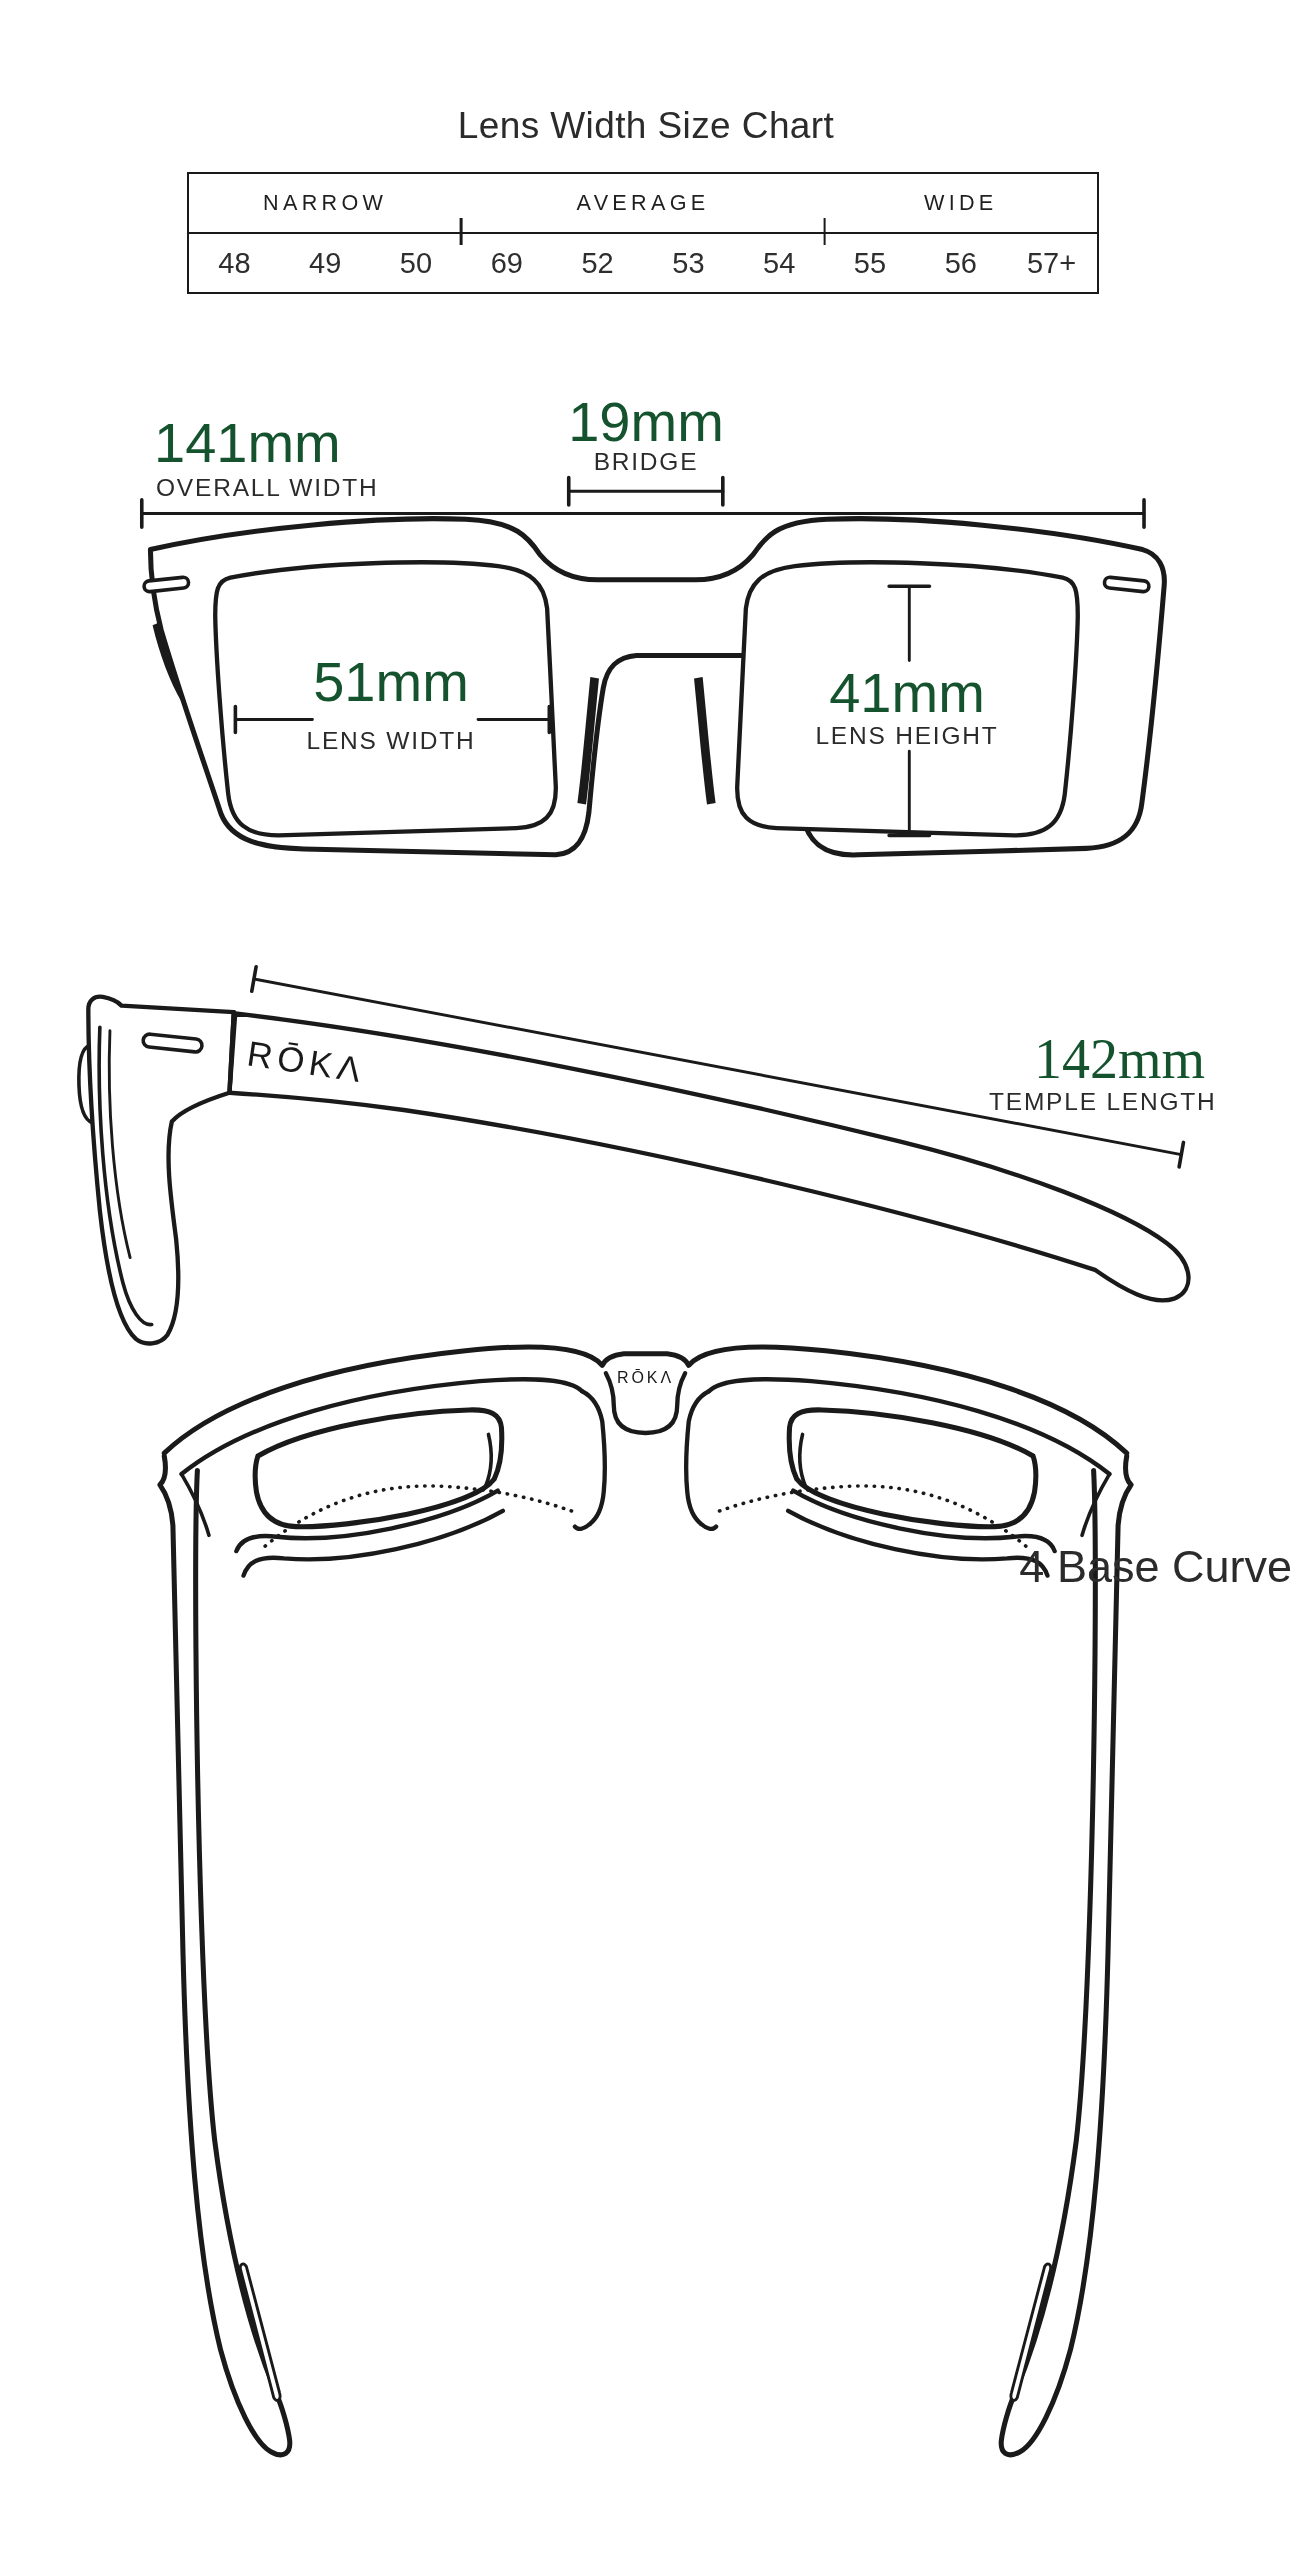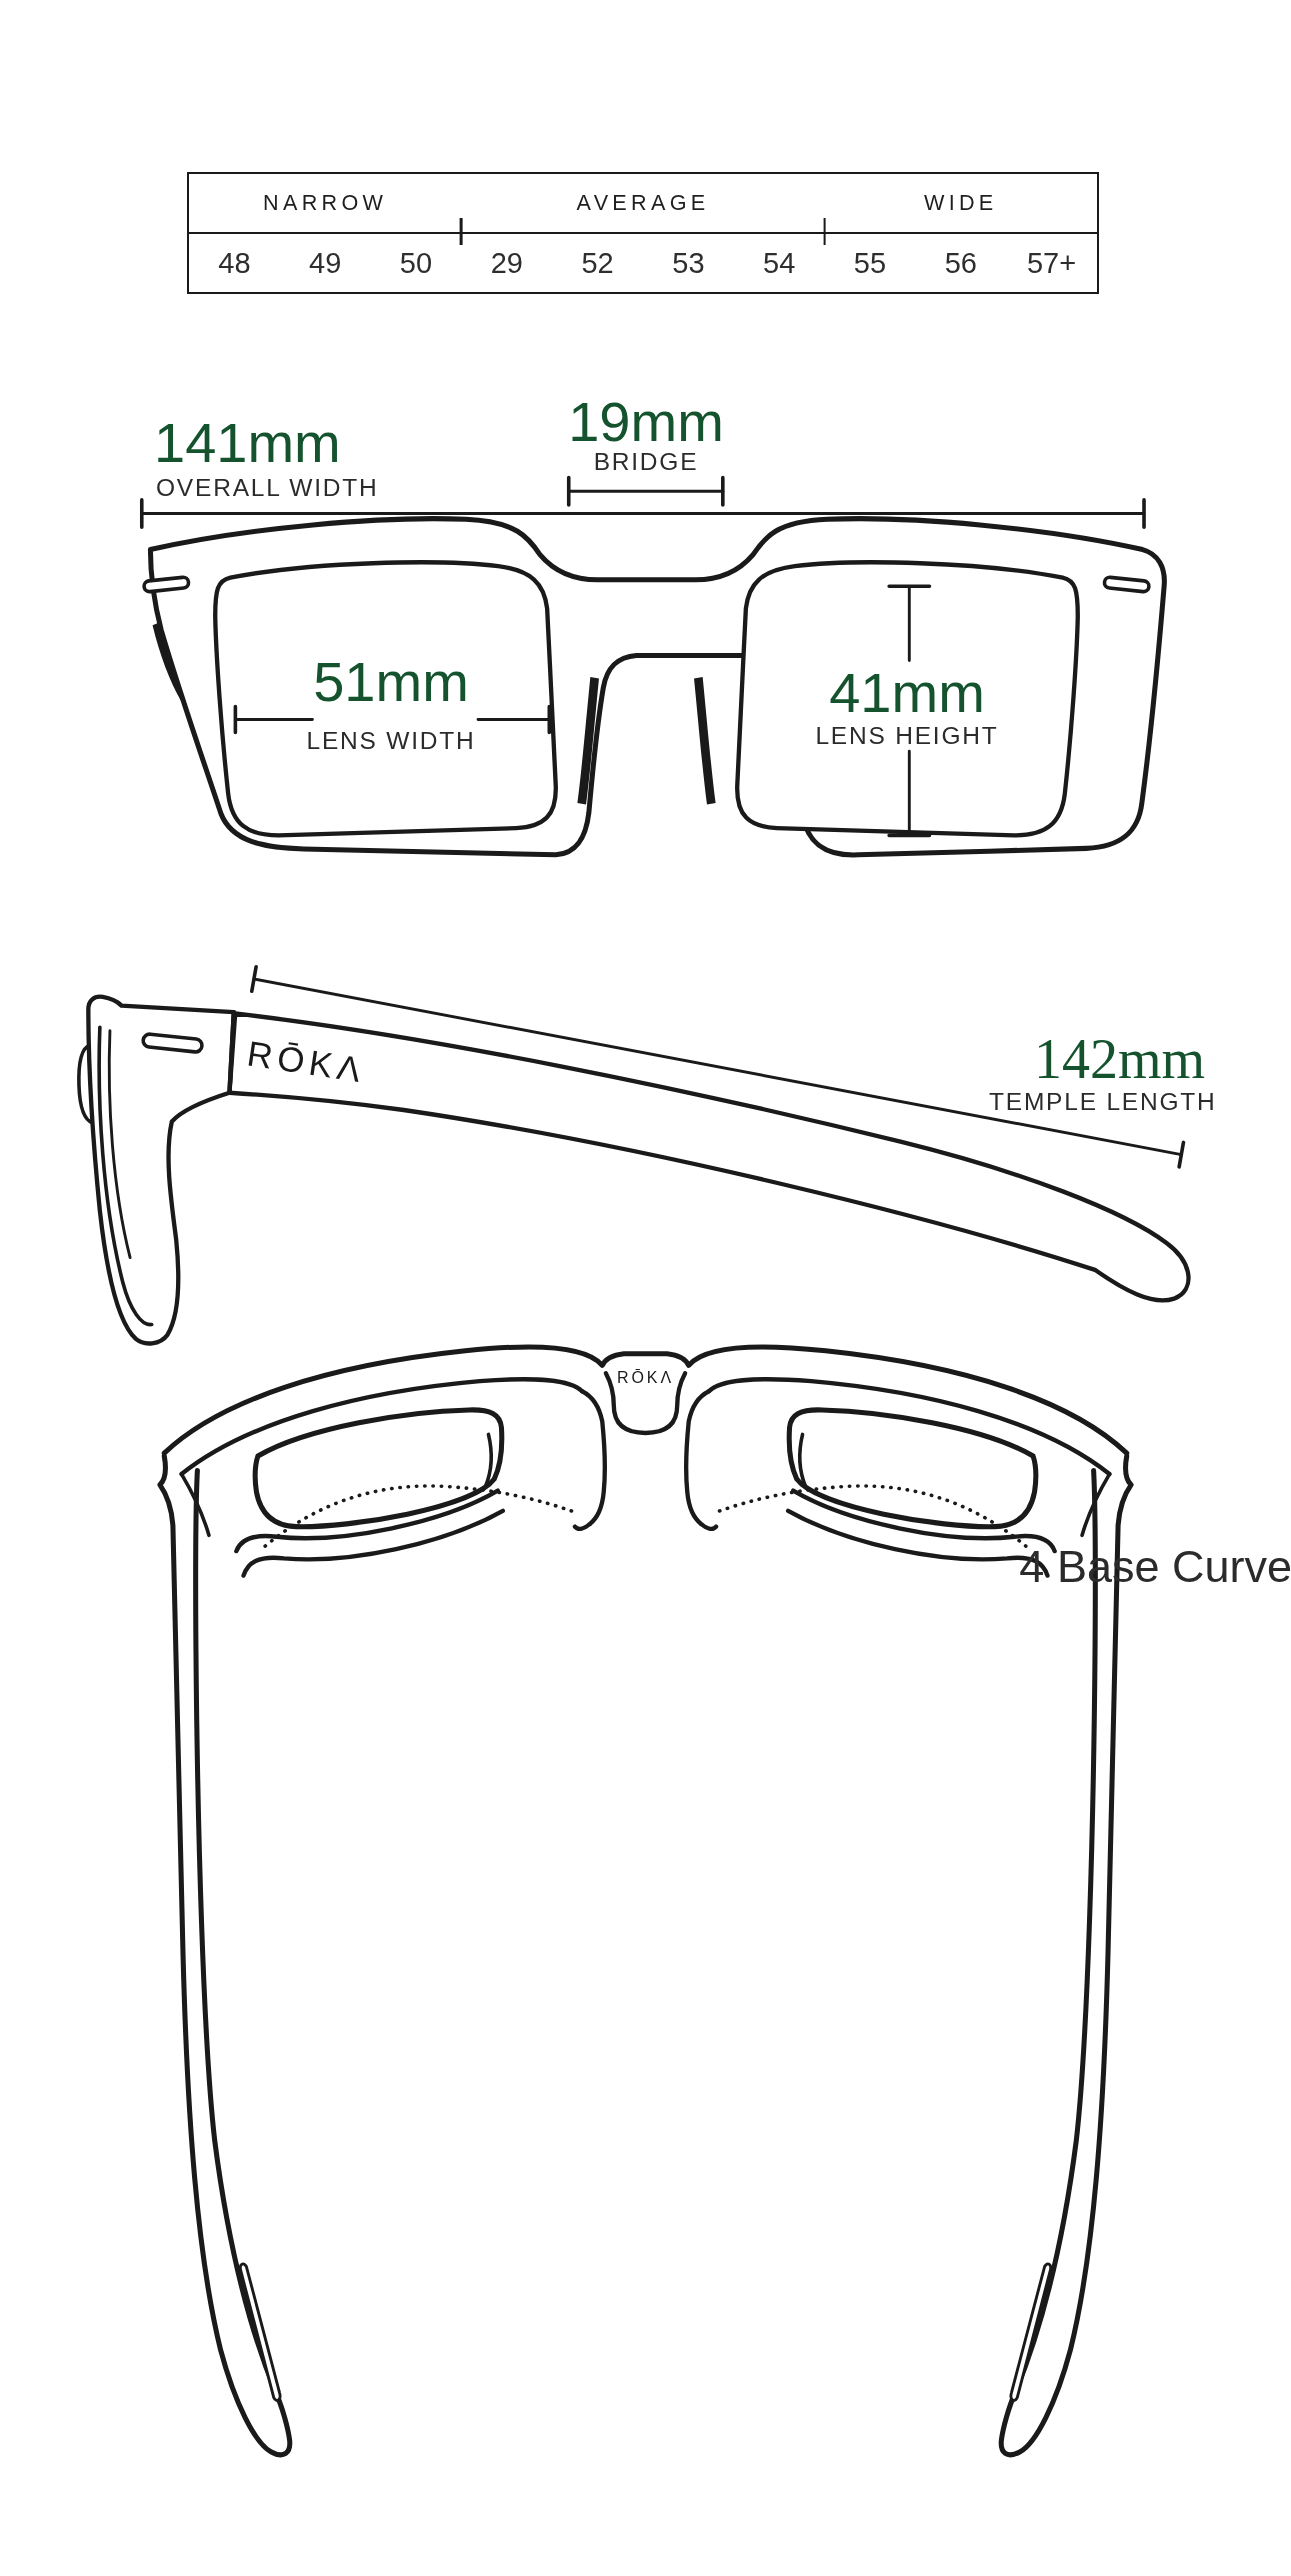--- a/index.html
+++ b/index.html
@@ -35,34 +35,35 @@
   svg *{vector-effect:none;}
   .ln{stroke:#1a1a1a;fill:none;stroke-linecap:round;stroke-linejoin:round;}
   .fw{fill:#ffffff;}
   .fb{fill:#1a1a1a;stroke:none;}
 </style>
 </head>
 <body>
 
 <div id="canvas">
 
+  <div class="abs page-title">Lens Width Size Chart</div>
 
   <div class="abs size-table">
     <div class="st-header">
       <div class="st-group g-average">AVERAGE</div>
       <div class="st-group g-narrow">NARROW</div>
       <div class="st-group g-wide">WIDE</div>
     </div>
     <div class="st-tick t1"></div>
     <div class="st-tick t2"></div>
     <div class="st-sizes">
       <div class="st-size">48</div>
       <div class="st-size">49</div>
       <div class="st-size">50</div>
-      <div class="st-size">29</div>
+      <div class="st-size">69</div>
       <div class="st-size">52</div>
       <div class="st-size">53</div>
       <div class="st-size">54</div>
       <div class="st-size">55</div>
       <div class="st-size">56</div>
       <div class="st-size">57+</div>
     </div>
   </div>
 
   <svg style="left:123px;top:461px;" width="1047" height="432" viewBox="0 0 1452 600">

